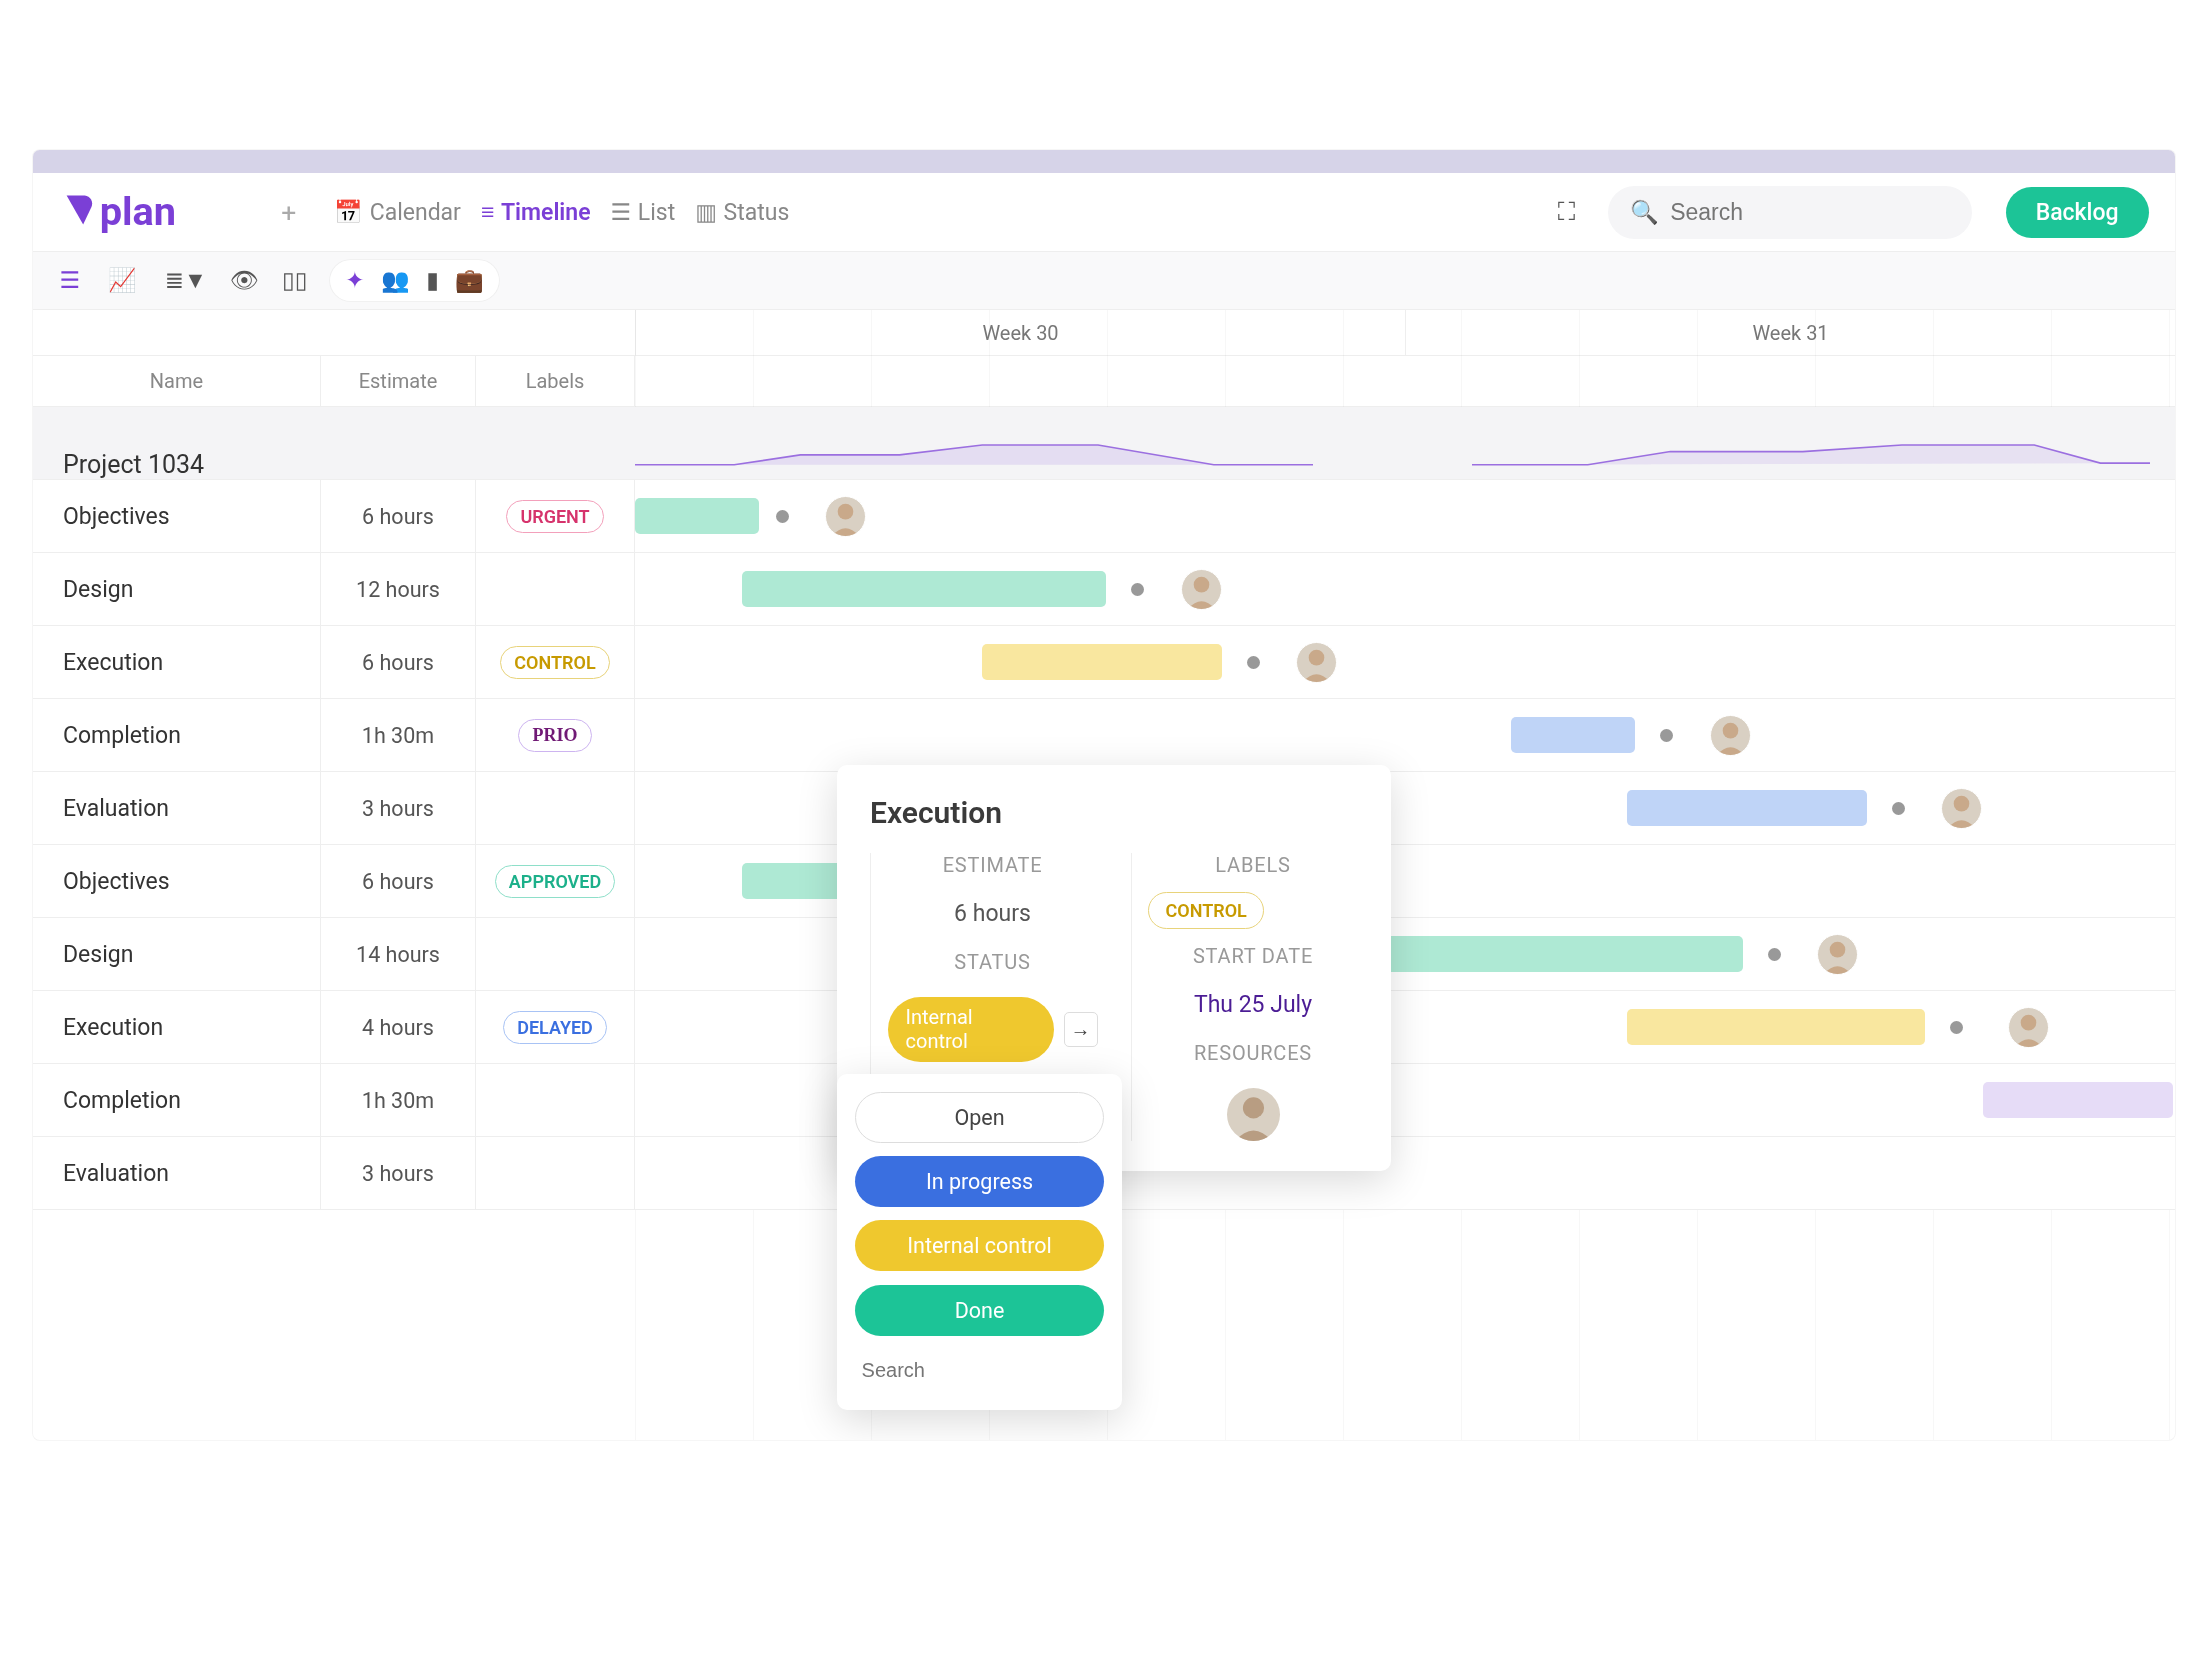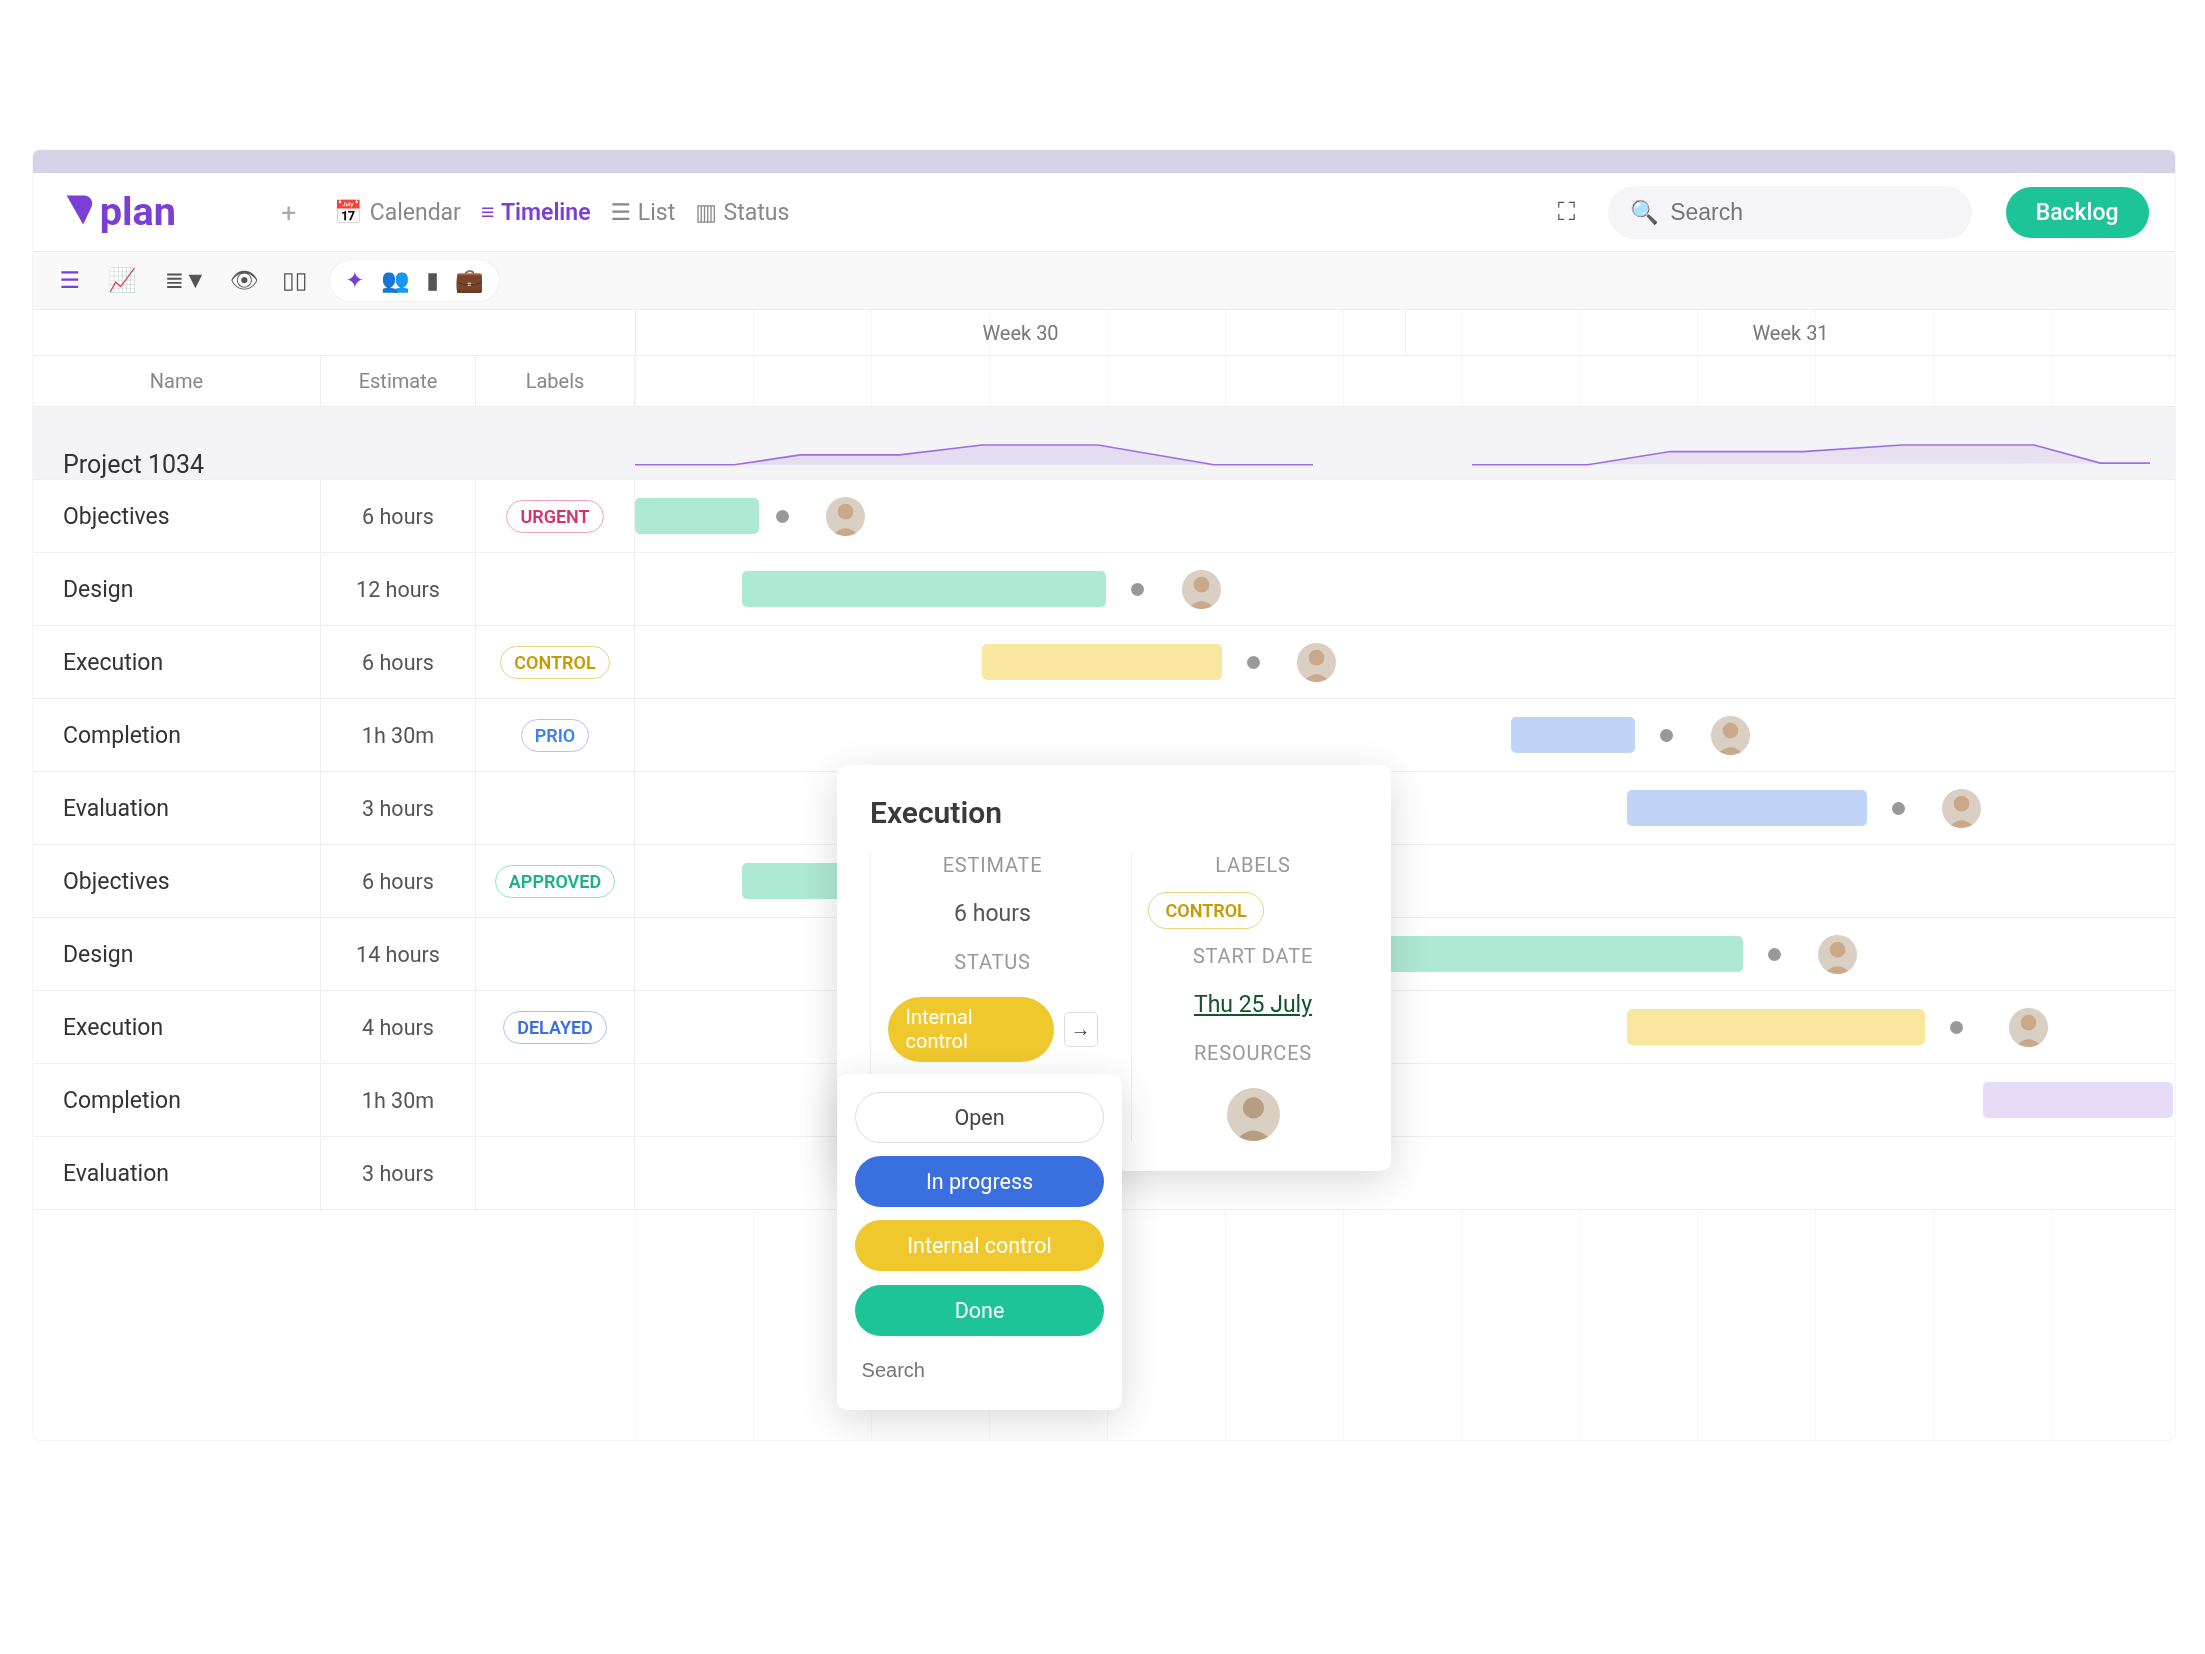--- a/index.html
+++ b/index.html
@@ -109,21 +109,21 @@
   .row .c-est  { width:155px; display:flex; align-items:center; justify-content:center; font-size:21.5px; color:#555; border-right:0.8px solid #eee;}
   .row .c-lbl  { width:159px; display:flex; align-items:center; justify-content:center; border-right:0.8px solid #eee;}
   .row .c-gantt{ flex:1; position:relative; }
 
   .pill-label {
     border-radius:826px; padding:5px 13.2px; font-size:18px; font-weight:600;
     background:#fff;
   }
   .pl-urgent   { color:#d6336c; border:1.7px solid #f3a0bb; }
   .pl-control  { color:#c79a00; border:1.7px solid #e8d37a; }
-  .pl-prio     { color:#3b82f6; border:1.7px solid #cdb4f0; }
+  .pl-prio     { color:#701a75; border:1.7px solid #cdb4f0;font-family:Liberation Serif, serif; }
   .pl-approved { color:#1cb08a; border:1.7px solid #8edfc9; }
   .pl-delayed  { color:#3a6fe0; border:1.7px solid #a8c3f5; }
 
   
   .bar { position:absolute; height:36px; top:18px; border-radius:5px; }
   .bar.green  { background:#aee9d4; }
   .bar.yellow { background:#f9e79f; }
   .bar.blue   { background:#bfd4f7; }
   .bar.white  { background:#fff; border:0.8px solid #ddd; }
   .bar.lav    { background:#e6dcf7; }
@@ -145,21 +145,21 @@
     border-radius:10px;
     box-shadow:0 10px 40px rgba(0,0,0,0.15);
     padding:30px 33px 30px 33px;
     z-index:50;
   }
   .popup h2 { font-size:30px; font-weight:600; color:#3a3a3a; margin-bottom:23px; }
   .popup-grid { display:flex; gap:33px; }
   .popup-col { flex:1; display:flex; flex-direction:column; gap:23px; }
   .popup-label { font-size:20px; color:#999; letter-spacing:0.8px; text-align:center; }
   .popup-value { font-size:23px; color:#555; text-align:center; }
-  .popup-value.link { color:#14532d;text-decoration:underline; }
+  .popup-value.link { color:#4c1d95; }
   .popup-badge {
     border-radius:826px; padding:6.6px 16.5px; font-size:18px; font-weight:600;
     color:#c79a00; border:1.7px solid #e8d37a; background:#fff; align-self:center;
   }
   .status-current {
     display:flex; align-items:center; justify-content:center; gap:10px;
   }
   .status-chip {
     border-radius:826px; padding:8.3px 18px; font-size:20px; color:#fff;
     background:#efc82e;

